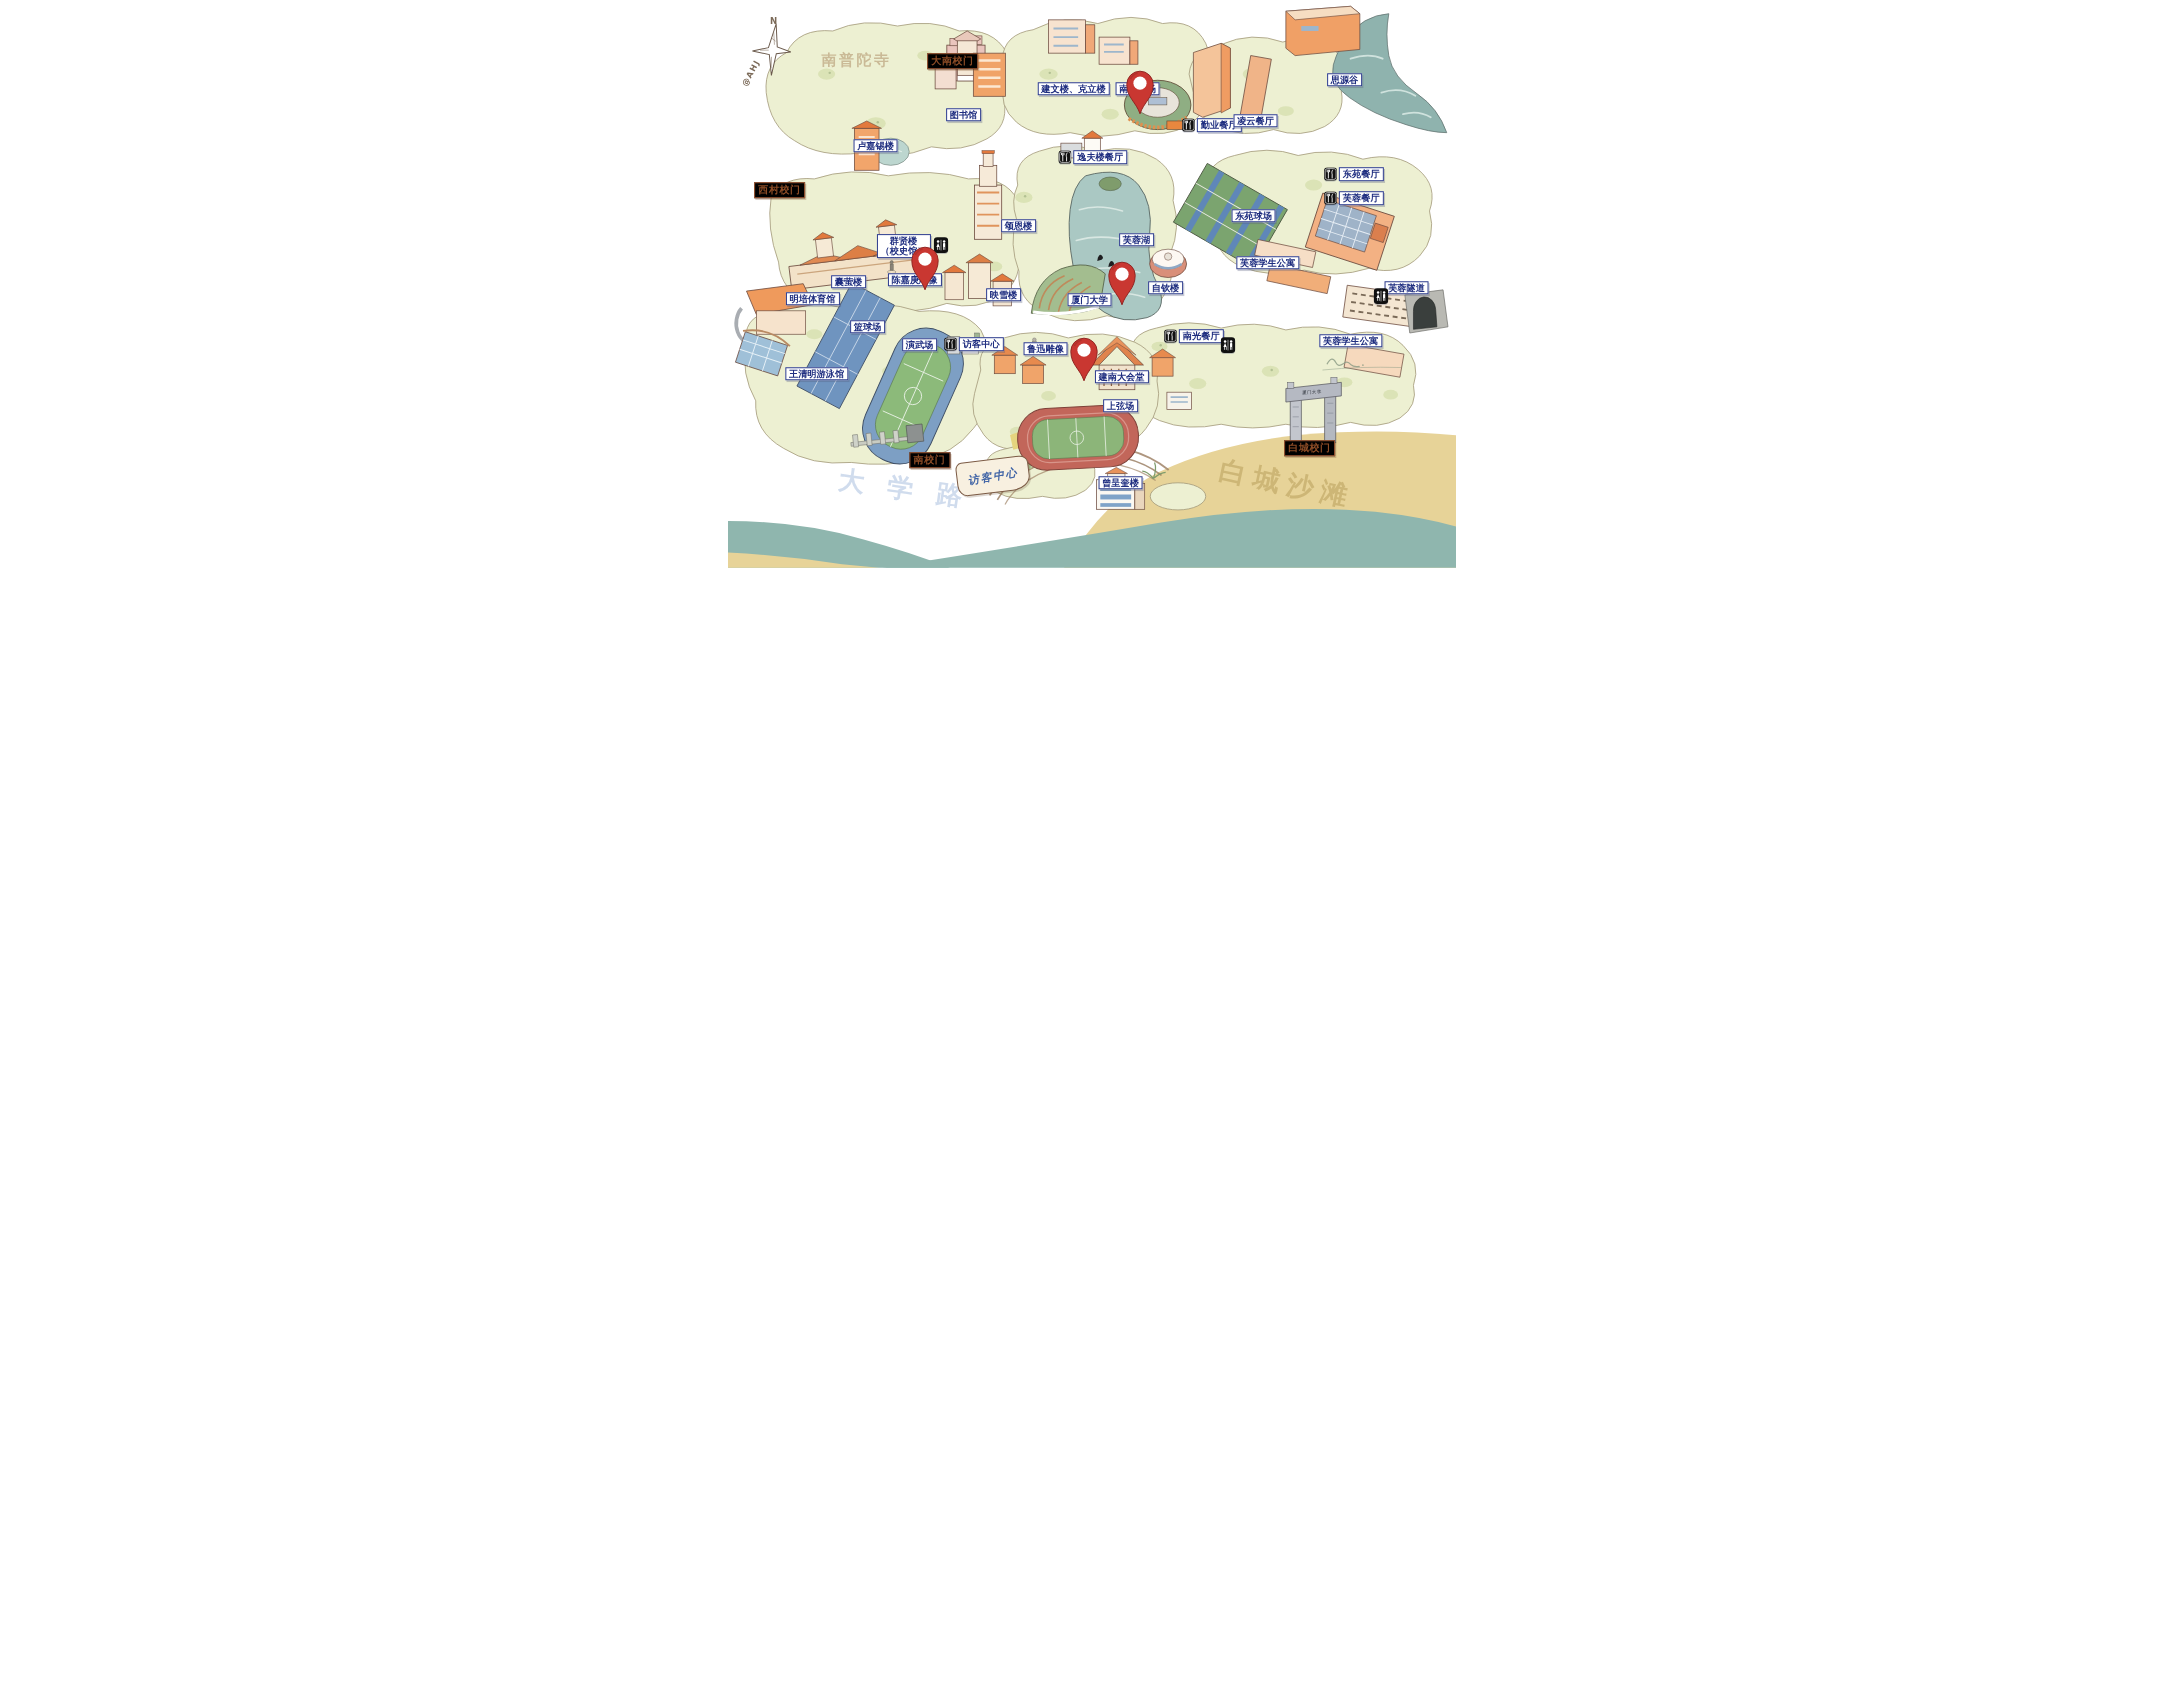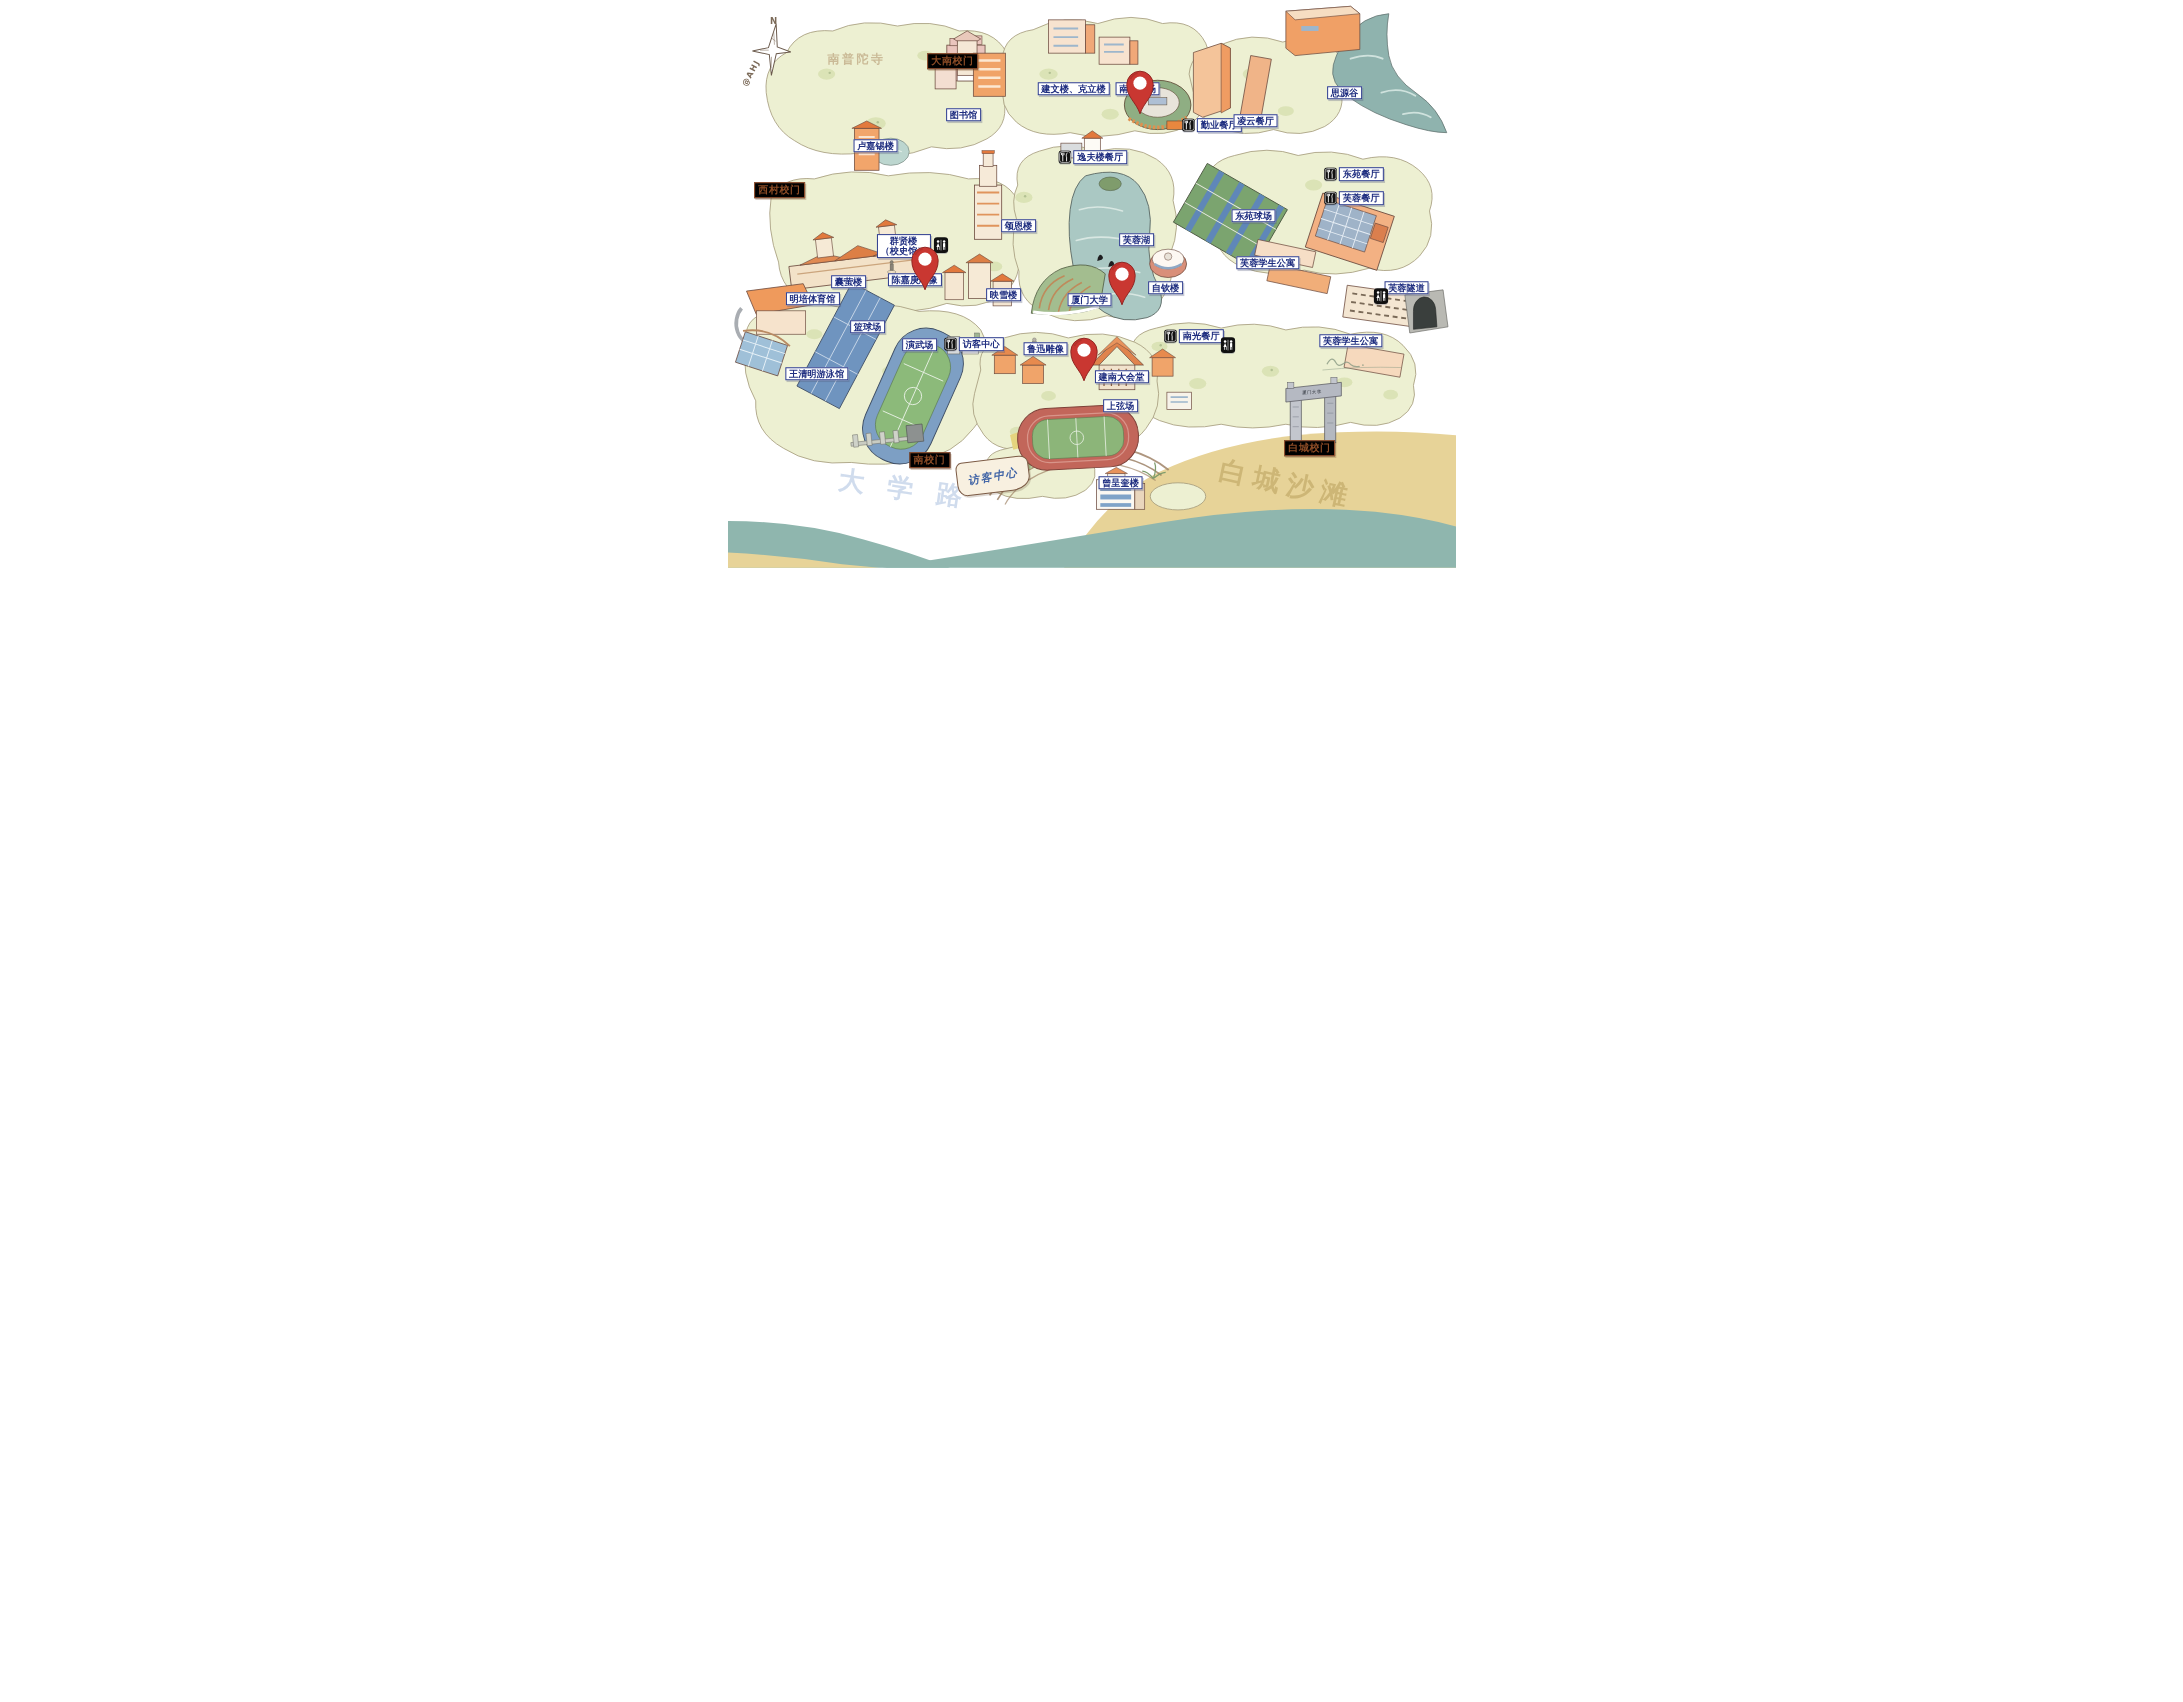--- a/index.html
+++ b/index.html
@@ -12,21 +12,21 @@
   .lbl{position:absolute;display:flex;align-items:center;gap:1.8px;transform:translate(-50%,-50%);}
   .lbl .txt{white-space:pre-line;text-align:center;line-height:1.12;}
   .lbl.blue .txt{
     background:#fff;border:1.5px solid #2b3a8c;color:#1f2e80;font-weight:bold;
     font-size:9.2px;padding:0.6px 3.1px;box-shadow:1.2px 1.8px 0 rgba(80,85,120,.30);
   }
   .lbl.brown .txt{
     background:#000000;border:1.5px solid #a05a36;color:#8d4c26;font-weight:bold;
     font-size:10px;padding:1.2px 3.7px;letter-spacing:0.6px;box-shadow:1.2px 1.8px 0 rgba(140,95,60,.30);
   }
-  .lbl.faint-tan .txt{color:#c9b894;font-weight:bold;font-size:12px;letter-spacing:2.5px;opacity:.95;}
+  .lbl.faint-tan .txt{color:#c9b894;font-weight:bold;font-size:15px;letter-spacing:2.5px;opacity:.95;}
   .lbl.road .txt{color:#ccd9ec;font-weight:bold;font-size:26px;letter-spacing:23.4px;opacity:.9;}
   .lbl.beach .txt{color:#b49a55;font-weight:bold;font-size:27px;letter-spacing:7.4px;opacity:.5;}
   .map-icon{display:inline-flex;width:13.6px;height:13.6px;flex:0 0 auto;filter:drop-shadow(0.6px 1.2px 0 rgba(80,85,120,.3));}
   .map-icon svg{width:100%;height:100%;}
   .wc{position:absolute;width:15px;height:16px;transform:translate(-50%,-50%);z-index:9;filter:drop-shadow(0.6px 1.2px 0 rgba(80,85,120,.3));}
   .pin{position:absolute;width:36px;height:54px;transform:translate(-50%,-100%);z-index:50;}
   .banner{
     position:absolute;z-index:12;width:71px;height:32px;transform:translate(-50%,-50%) rotate(-7deg);
     background:#f8f0e0;border:1.2px solid #7b5a44;border-radius:6.2px 8.6px 18.5px 10px/7.4px 7.4px 13.6px 11px;
     display:flex;align-items:center;justify-content:center;box-shadow:1.2px 1.8px 0 rgba(120,95,70,.25);
@@ -357,21 +357,21 @@
               <path d="M8 9.5V19"></path>
               <path d="M15.6 5c-1.3 1.6-1.7 4.2-1.2 6.2l.3 1V19"></path>
             </g>
           </svg>
         </span>
         <span class="txt">勤业餐厅</span>
       </div>
       <div class="lbl blue" style="left: 528px; top: 121px;">
         <span class="txt">凌云餐厅</span>
       </div>
-      <div class="lbl blue" style="left: 617px; top: 93px;">
+      <div class="lbl blue" style="left: 617px; top: 80px;">
         <span class="txt">思源谷</span>
       </div>
       <div class="lbl blue" style="left: 236px; top: 115px;">
         <span class="txt">图书馆</span>
       </div>
       <div class="lbl blue" style="left: 148px; top: 139px; margin-top: 7px;">
         <span class="txt">卢嘉锡楼</span>
       </div>
       <div class="lbl blue" style="left: 365px; top: 157px;">
         <span class="map-icon">

